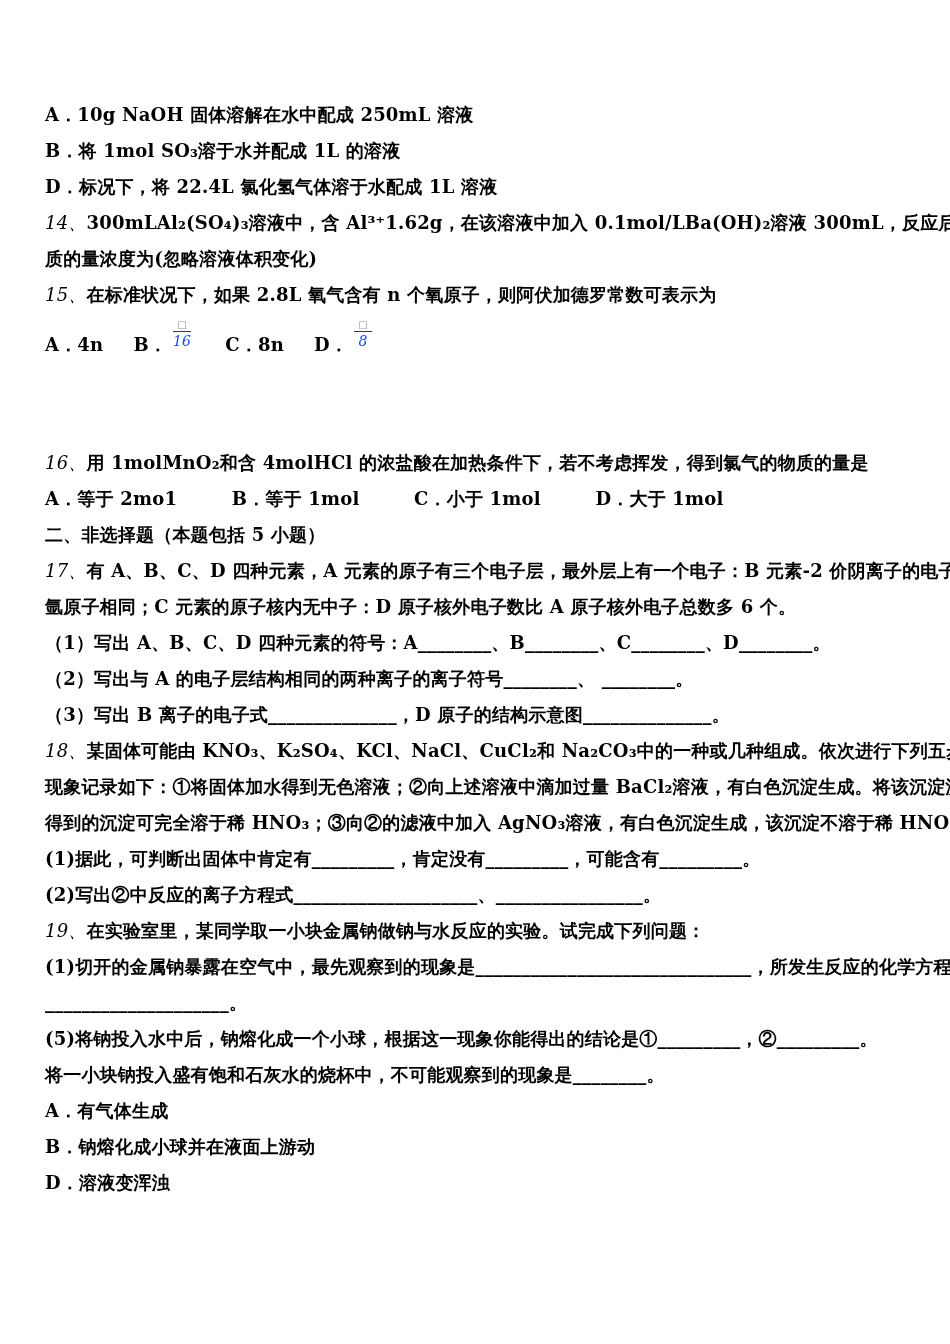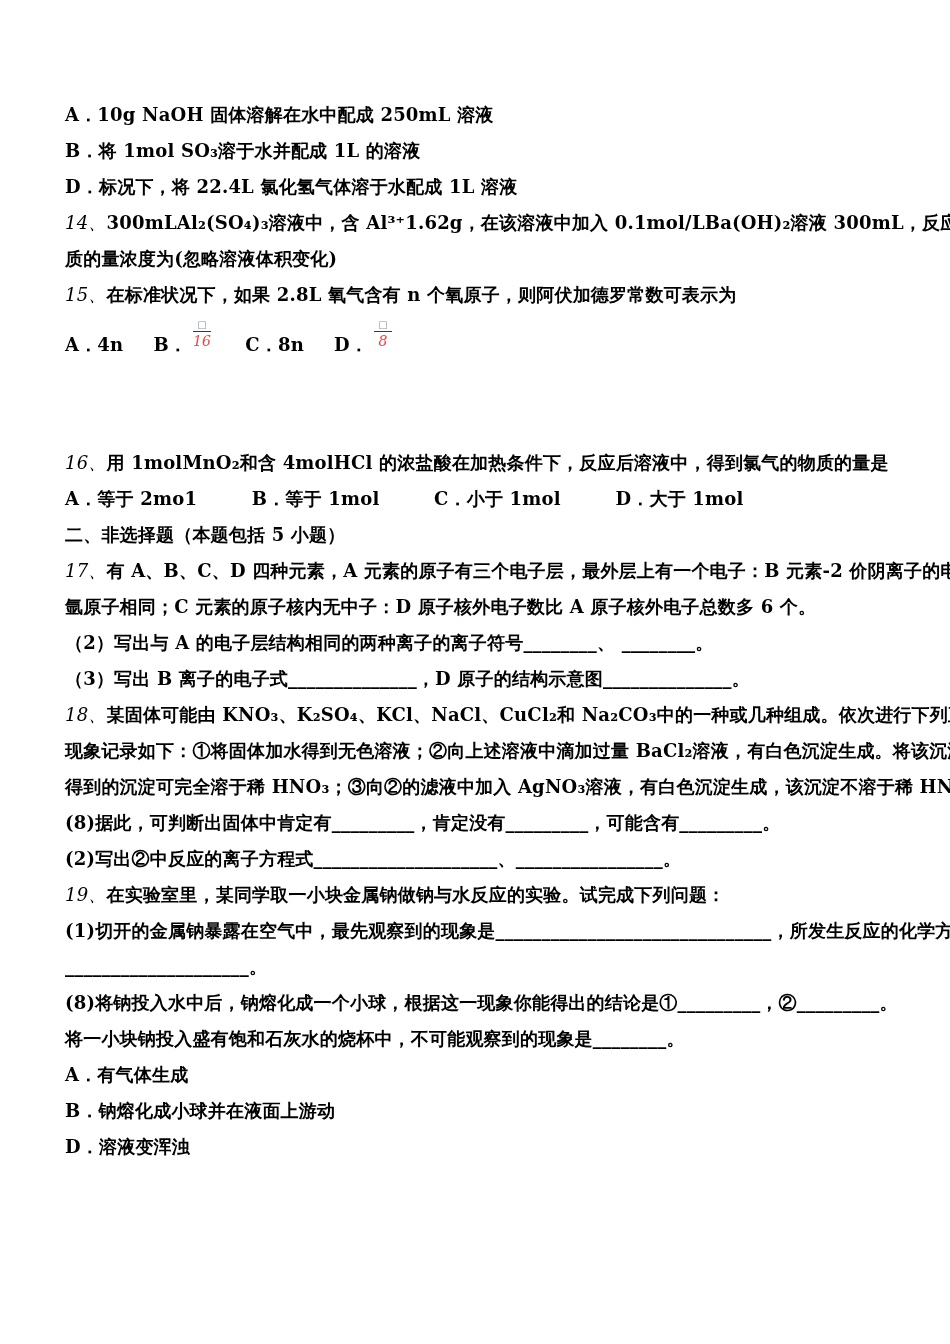--- a/index.html
+++ b/index.html
@@ -8,21 +8,21 @@
     background: #ffffff;
   }
   body {
     width: 950px;
     height: 1344px;
     overflow: hidden;
     font-family: "DejaVu Serif", "Liberation Serif", serif;
     color: #000000;
   }
   .page {
-    padding: 103px 0 0 65px;
+    padding: 103px 0 0 45px;
   }
   .line {
     font-size: 18px;
     line-height: 24px;
     margin-bottom: 12px;
     white-space: pre;
     font-weight: bold;
     letter-spacing: 0.2px;
   }
   .qnum {
@@ -53,59 +53,60 @@
     color: #8a94a6;
     margin-bottom: 1px;
   }
   .frac .fden {
     display: block;
     border-top: 1.5px solid #3a3a3a;
     font-style: italic;
     font-weight: normal;
     font-size: 14px;
     line-height: 15px;
-    color: #ef4444;
+    color: #1d4ed8;
     padding-top: 2px;
     min-width: 18px;
   }
 </style>
 </head>
 <body>
 
 <div class="page">
 
   <div class="line">A．10g NaOH 固体溶解在水中配成 250mL 溶液</div>
   <div class="line">B．将 1mol SO₃溶于水并配成 1L 的溶液</div>
   <div class="line">D．标况下，将 22.4L 氯化氢气体溶于水配成 1L 溶液</div>
 
   <div class="line"><span class="qnum">14、</span><span>300mLAl₂(SO₄)₃溶液中，含 Al³⁺1.62g，在该溶液中加入 0.1mol/LBa(OH)₂溶液 300mL，反应后溶液中 SO₄²⁻的物</span></div>
   <div class="line">质的量浓度为(忽略溶液体积变化)</div>
 
   <div class="line"><span class="qnum">15、</span><span>在标准状况下，如果 2.8L 氧气含有 n 个氧原子，则阿伏加德罗常数可表示为</span></div>
   <div class="line frac-line"><span class="q15opt mr-lg">A．4n</span><span class="q15opt mr-sm">B．</span><span class="frac"><span class="fnum">□</span><span class="fden">16</span></span><span class="q15opt mr-lg">C．8n</span><span class="q15opt mr-sm">D．</span><span class="frac"><span class="fnum">□</span><span class="fden">8</span></span>
   </div>
 
-  <div class="line"><span class="qnum">16、</span><span>用 1molMnO₂和含 4molHCl 的浓盐酸在加热条件下，反应后溶液中，得到氯气的物质的量是</span></div>
+  <div class="line"><span class="qnum">16、</span><span>用 1molMnO₂和含 4molHCl 的浓盐酸在加热条件下，若不考虑挥发，得到氯气的物质的量是</span></div>
   <div class="line">A．等于 2mo1　　　B．等于 1mol　　　C．小于 1mol　　　D．大于 1mol</div>
 
   <div class="line">二、非选择题（本题包括 5 小题）</div>
 
   <div class="line"><span class="qnum">17、</span><span>有 A、B、C、D 四种元素，A 元素的原子有三个电子层，最外层上有一个电子：B 元素-2 价阴离子的电子层结构与</span></div>
   <div class="line">氩原子相同；C 元素的原子核内无中子：D 原子核外电子数比 A 原子核外电子总数多 6 个。</div>
+  <div class="line">（1）写出 A、B、C、D 四种元素的符号：A________、B________、C________、D________。</div>
   <div class="line">（2）写出与 A 的电子层结构相同的两种离子的离子符号________、 ________。</div>
   <div class="line">（3）写出 B 离子的电子式______________，D 原子的结构示意图______________。</div>
 
   <div class="line"><span class="qnum">18、</span><span>某固体可能由 KNO₃、K₂SO₄、KCl、NaCl、CuCl₂和 Na₂CO₃中的一种或几种组成。依次进行下列五步实验，观察到的实验</span></div>
   <div class="line">现象记录如下：①将固体加水得到无色溶液；②向上述溶液中滴加过量 BaCl₂溶液，有白色沉淀生成。将该沉淀滤出，</div>
   <div class="line">得到的沉淀可完全溶于稀 HNO₃；③向②的滤液中加入 AgNO₃溶液，有白色沉淀生成，该沉淀不溶于稀 HNO₃。</div>
-  <div class="line">(8)据此，可判断出固体中肯定有_________，肯定没有_________，可能含有_________。</div>
+  <div class="line">(1)据此，可判断出固体中肯定有_________，肯定没有_________，可能含有_________。</div>
   <div class="line">(2)写出②中反应的离子方程式____________________、________________。</div>
 
   <div class="line"><span class="qnum">19、</span><span>在实验室里，某同学取一小块金属钠做钠与水反应的实验。试完成下列问题：</span></div>
   <div class="line">(1)切开的金属钠暴露在空气中，最先观察到的现象是______________________________，所发生反应的化学方程式是_</div>
   <div class="line">____________________。</div>
-  <div class="line">(8)将钠投入水中后，钠熔化成一个小球，根据这一现象你能得出的结论是①_________，②_________。</div>
+  <div class="line">(5)将钠投入水中后，钠熔化成一个小球，根据这一现象你能得出的结论是①_________，②_________。</div>
   <div class="line">将一小块钠投入盛有饱和石灰水的烧杯中，不可能观察到的现象是________。</div>
   <div class="line">A．有气体生成</div>
   <div class="line">B．钠熔化成小球并在液面上游动</div>
   <div class="line">D．溶液变浑浊</div>
 
 </div>
 
 </body></html>

